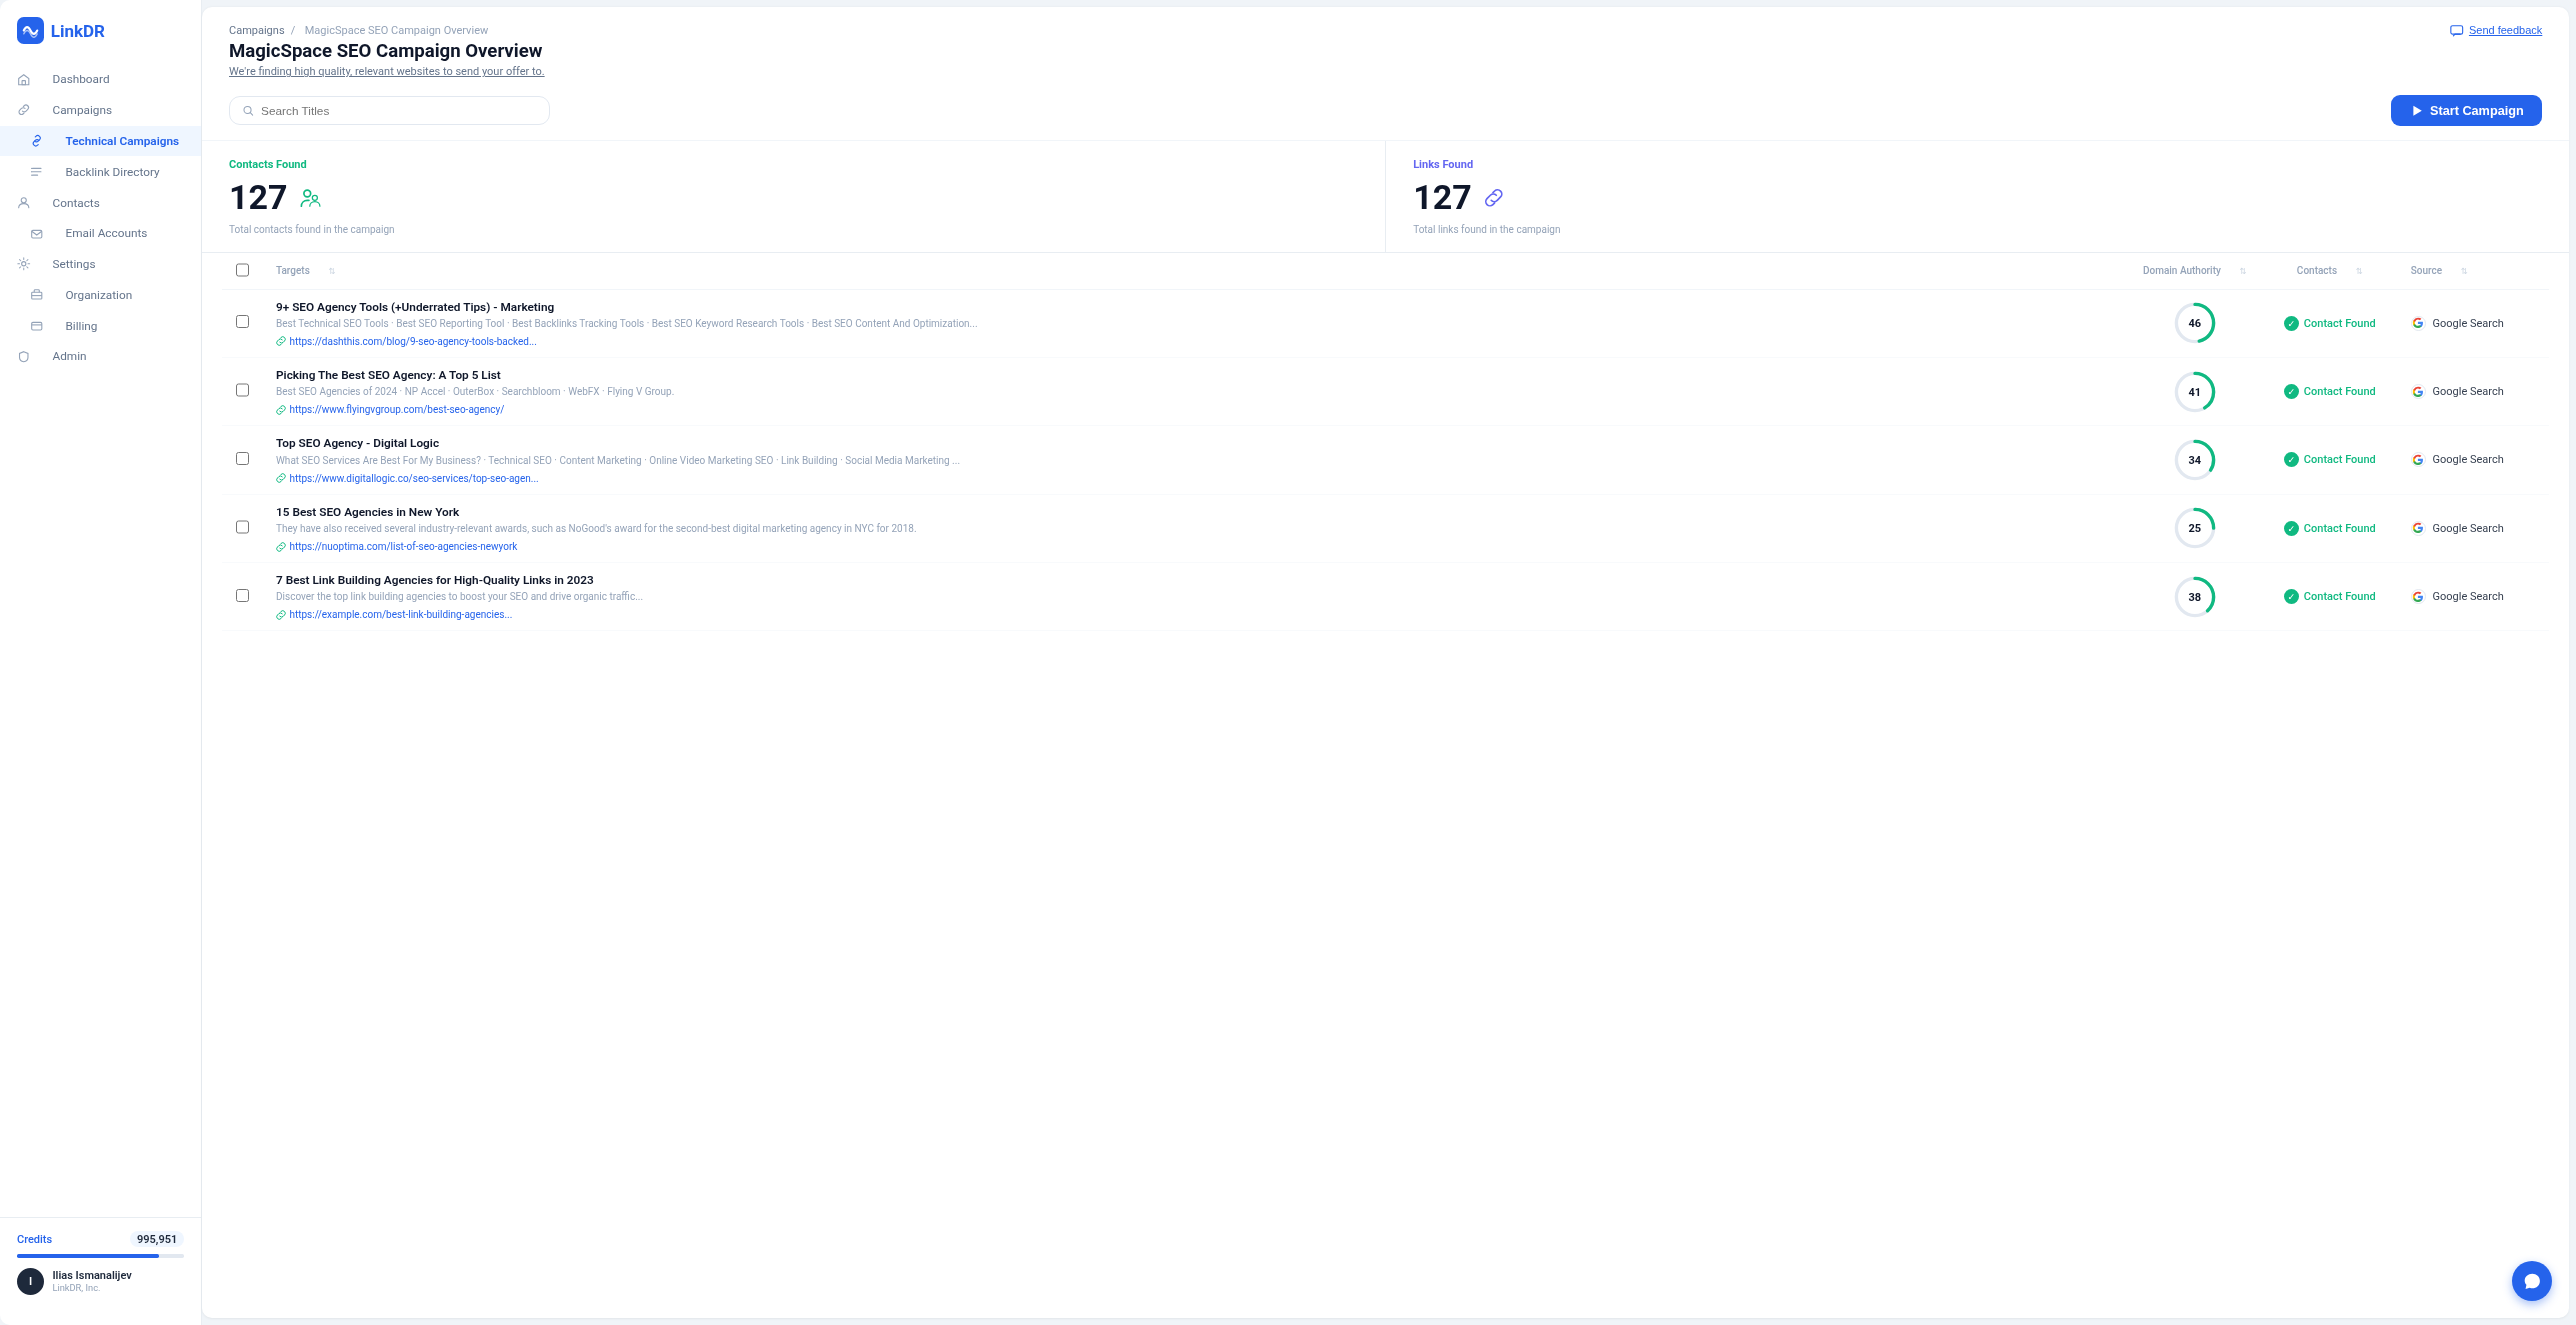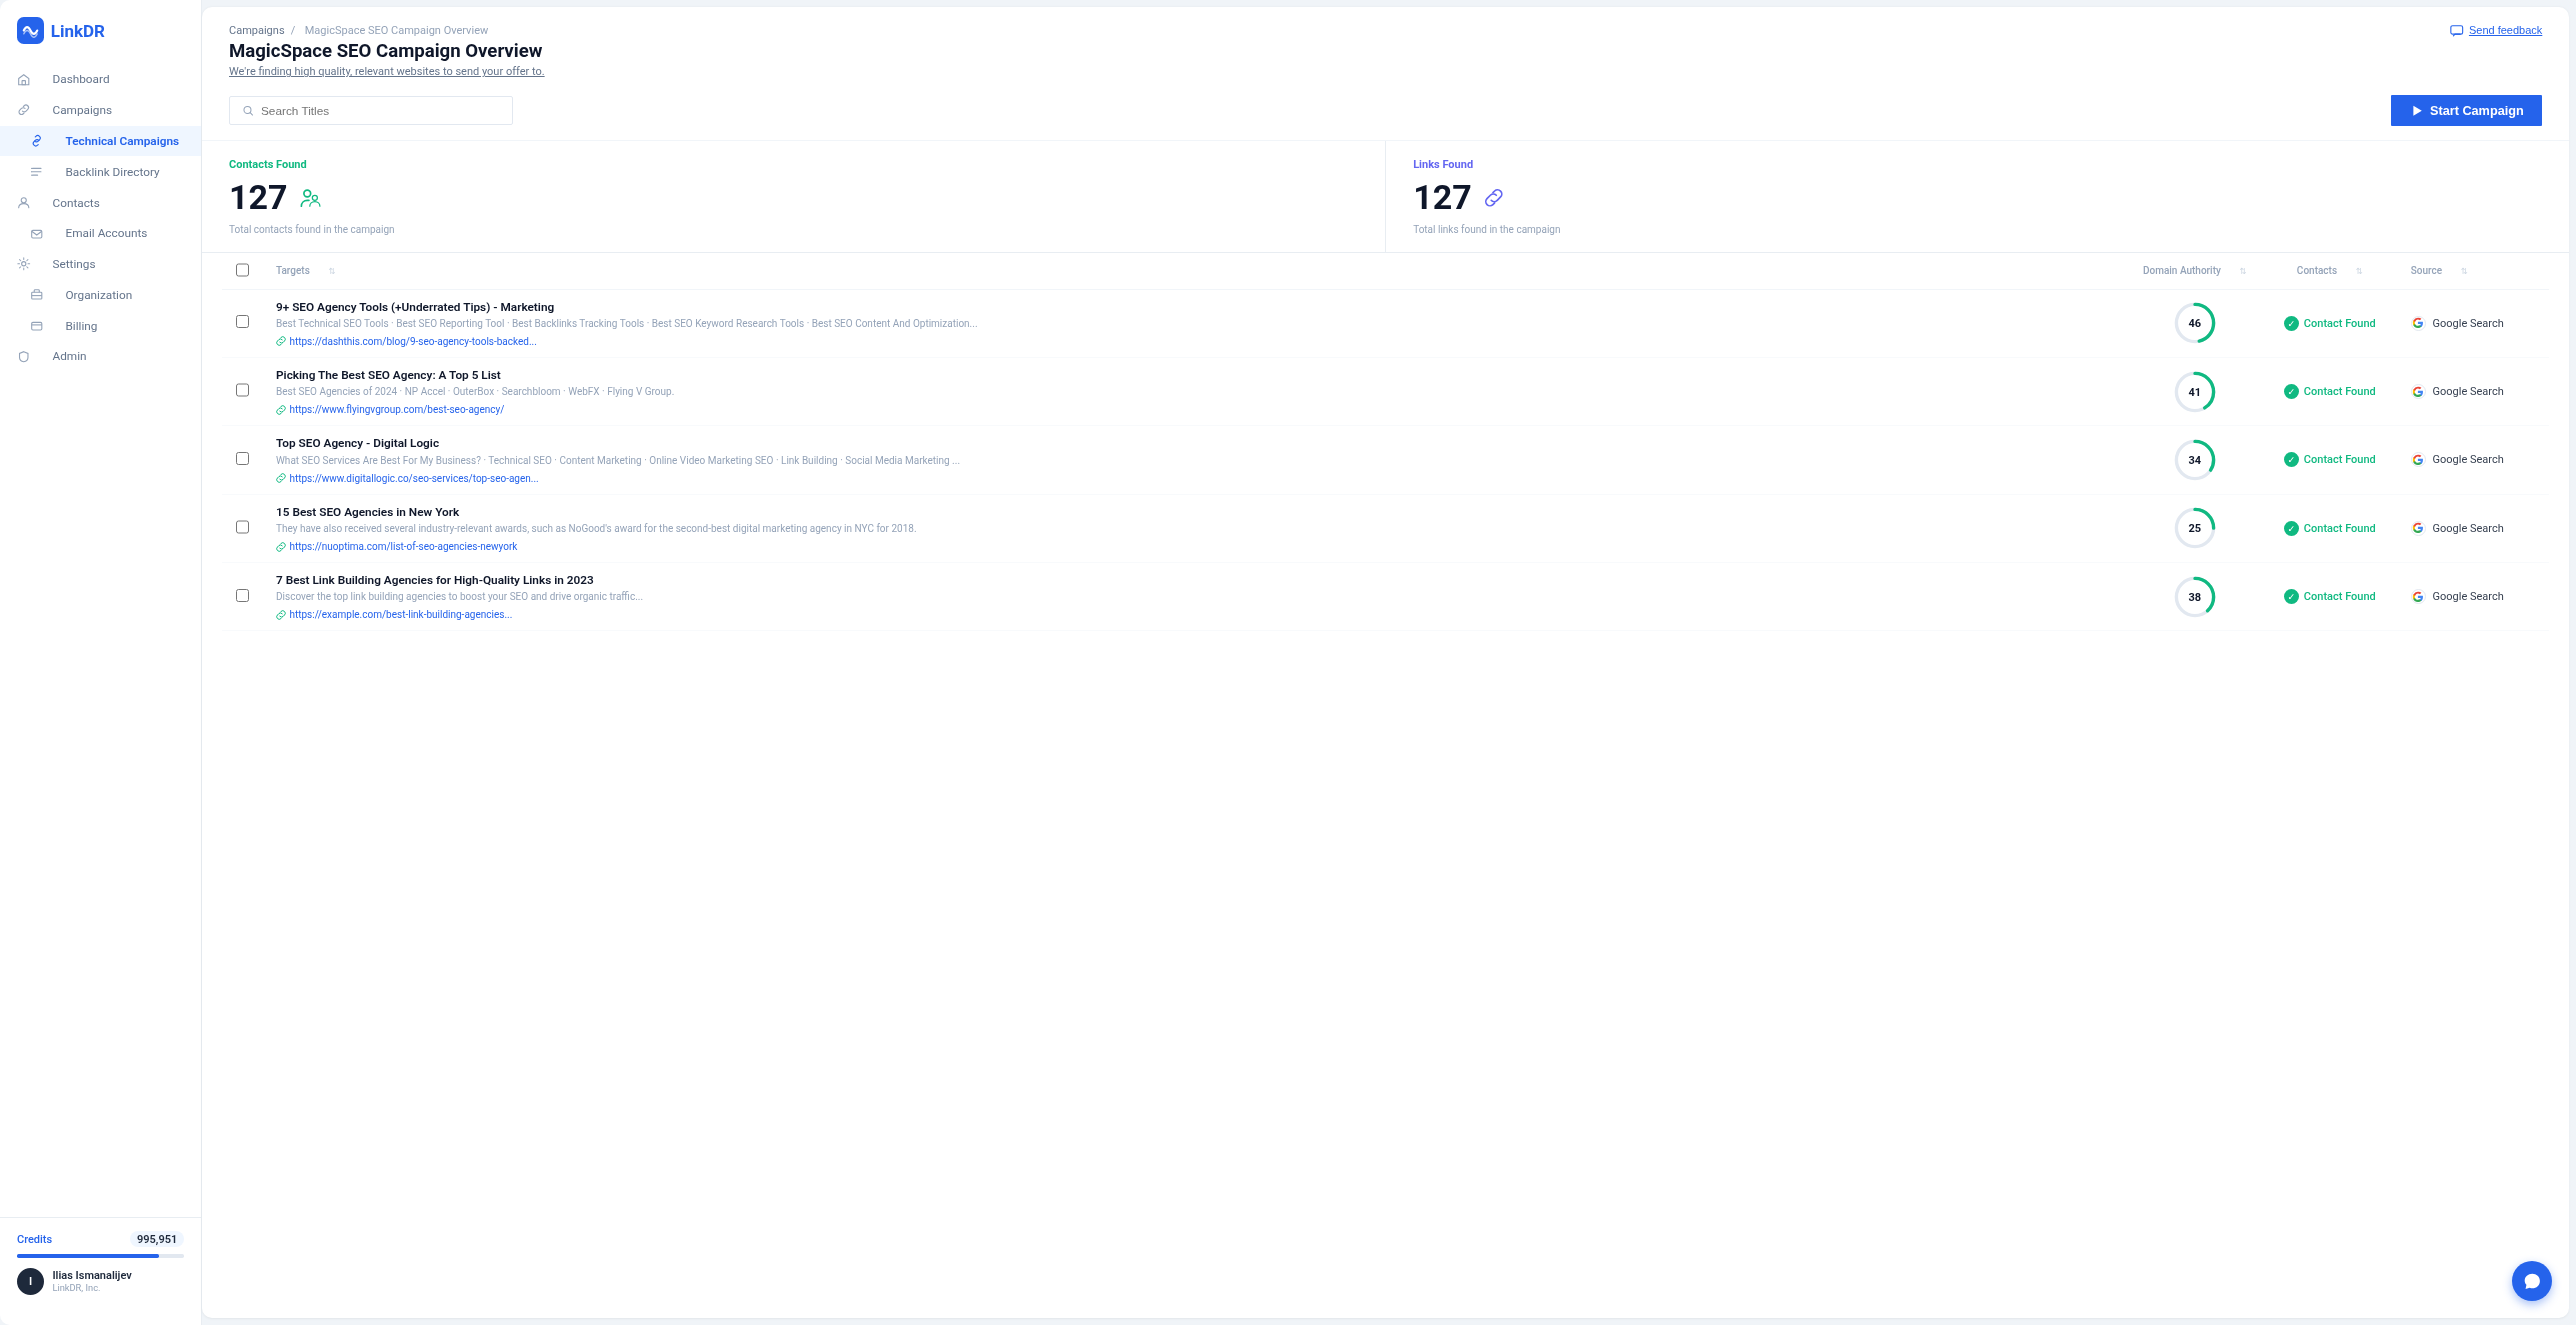--- a/index.html
+++ b/index.html
@@ -155,41 +155,41 @@
       display: flex;
       align-items: center;
       justify-content: space-between;
       padding-bottom: 13.5px;
     }
     .search-box {
       display: flex;
       align-items: center;
       gap: 6.7px;
       border: 0.8px solid #e2e8f0;
-      border-radius: 2px;
+      border-radius: 11px;
       padding: 6.7px 11.8px;
-      width: 284px;
+      width: 321px;
       background: #fff;
     }
     .search-box input {
       border: none;
       outline: none;
       font-size: 11.8px;
       color: #94a3b8;
       width: 100%;
       background: transparent;
     }
     .start-btn {
       display: flex;
       align-items: center;
       gap: 6.7px;
       background: #2563eb;
       color: #fff;
       border: none;
-      border-radius: 1px;
+      border-radius: 9px;
       padding: 8.4px 18.6px;
       font-size: 12.7px;
       font-weight: 600;
       cursor: pointer;
     }
 
     
     .stats-row {
       display: flex;
       border-bottom: 0.8px solid #e8edf2;

